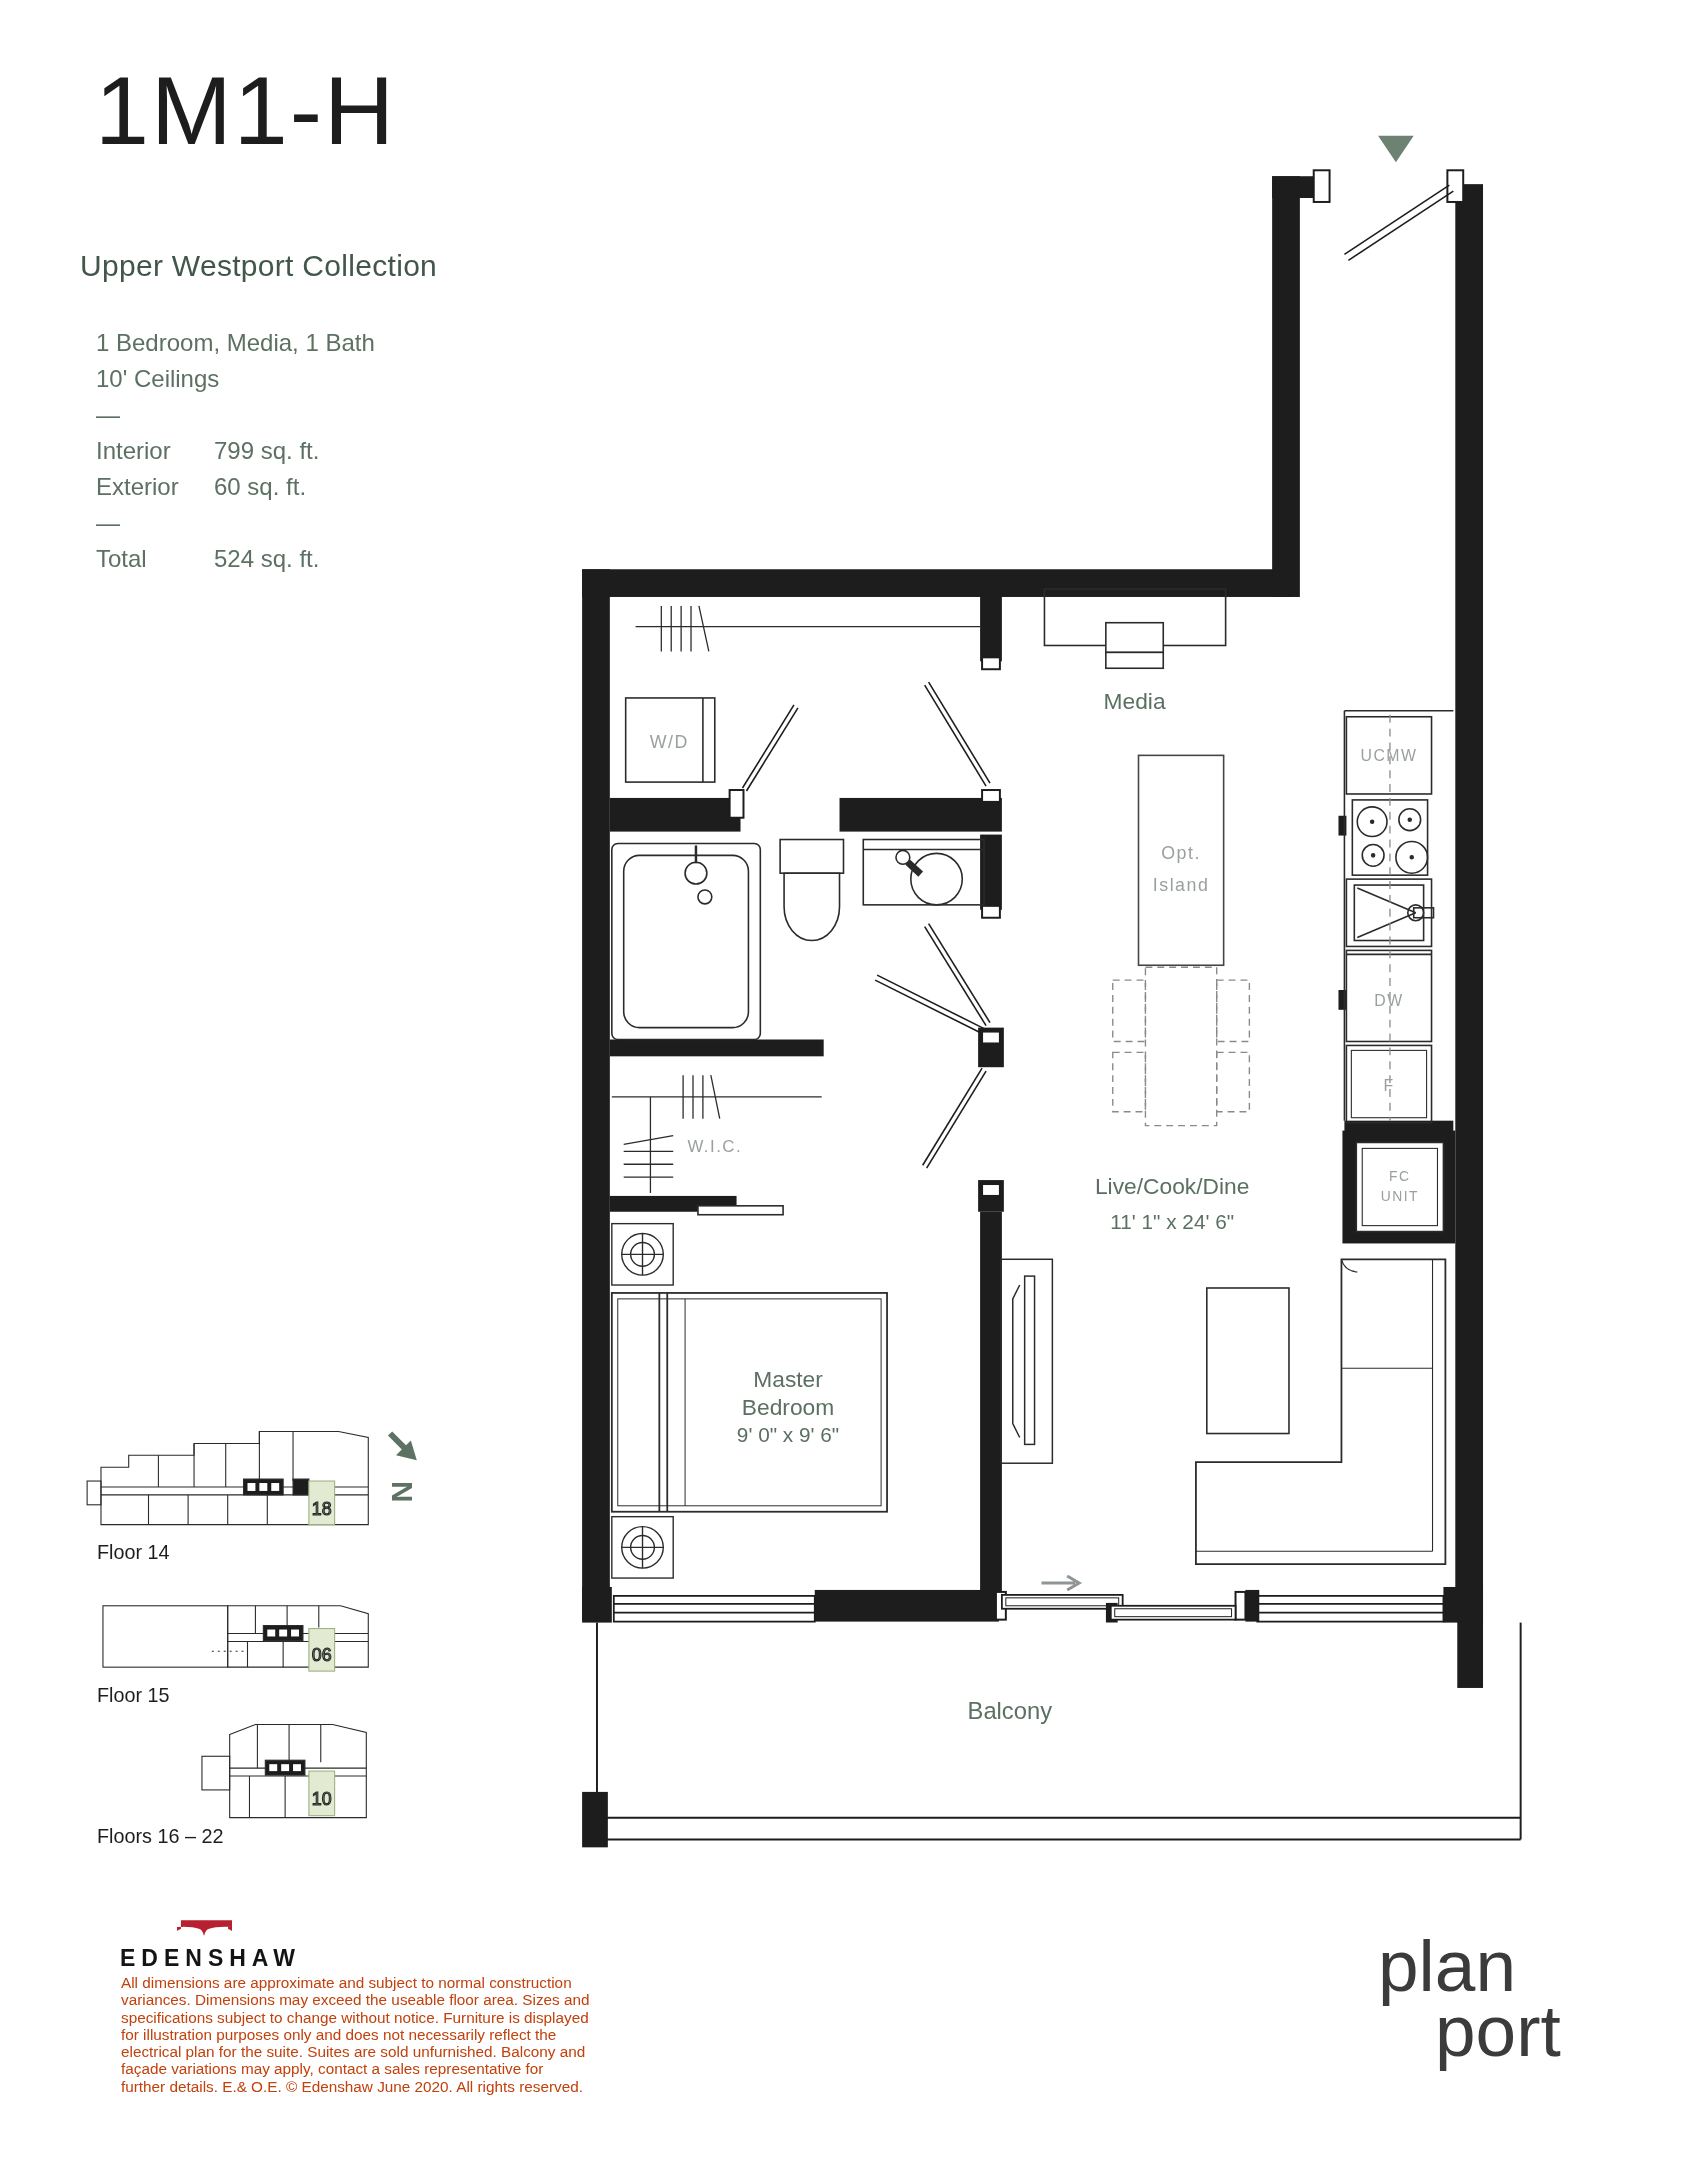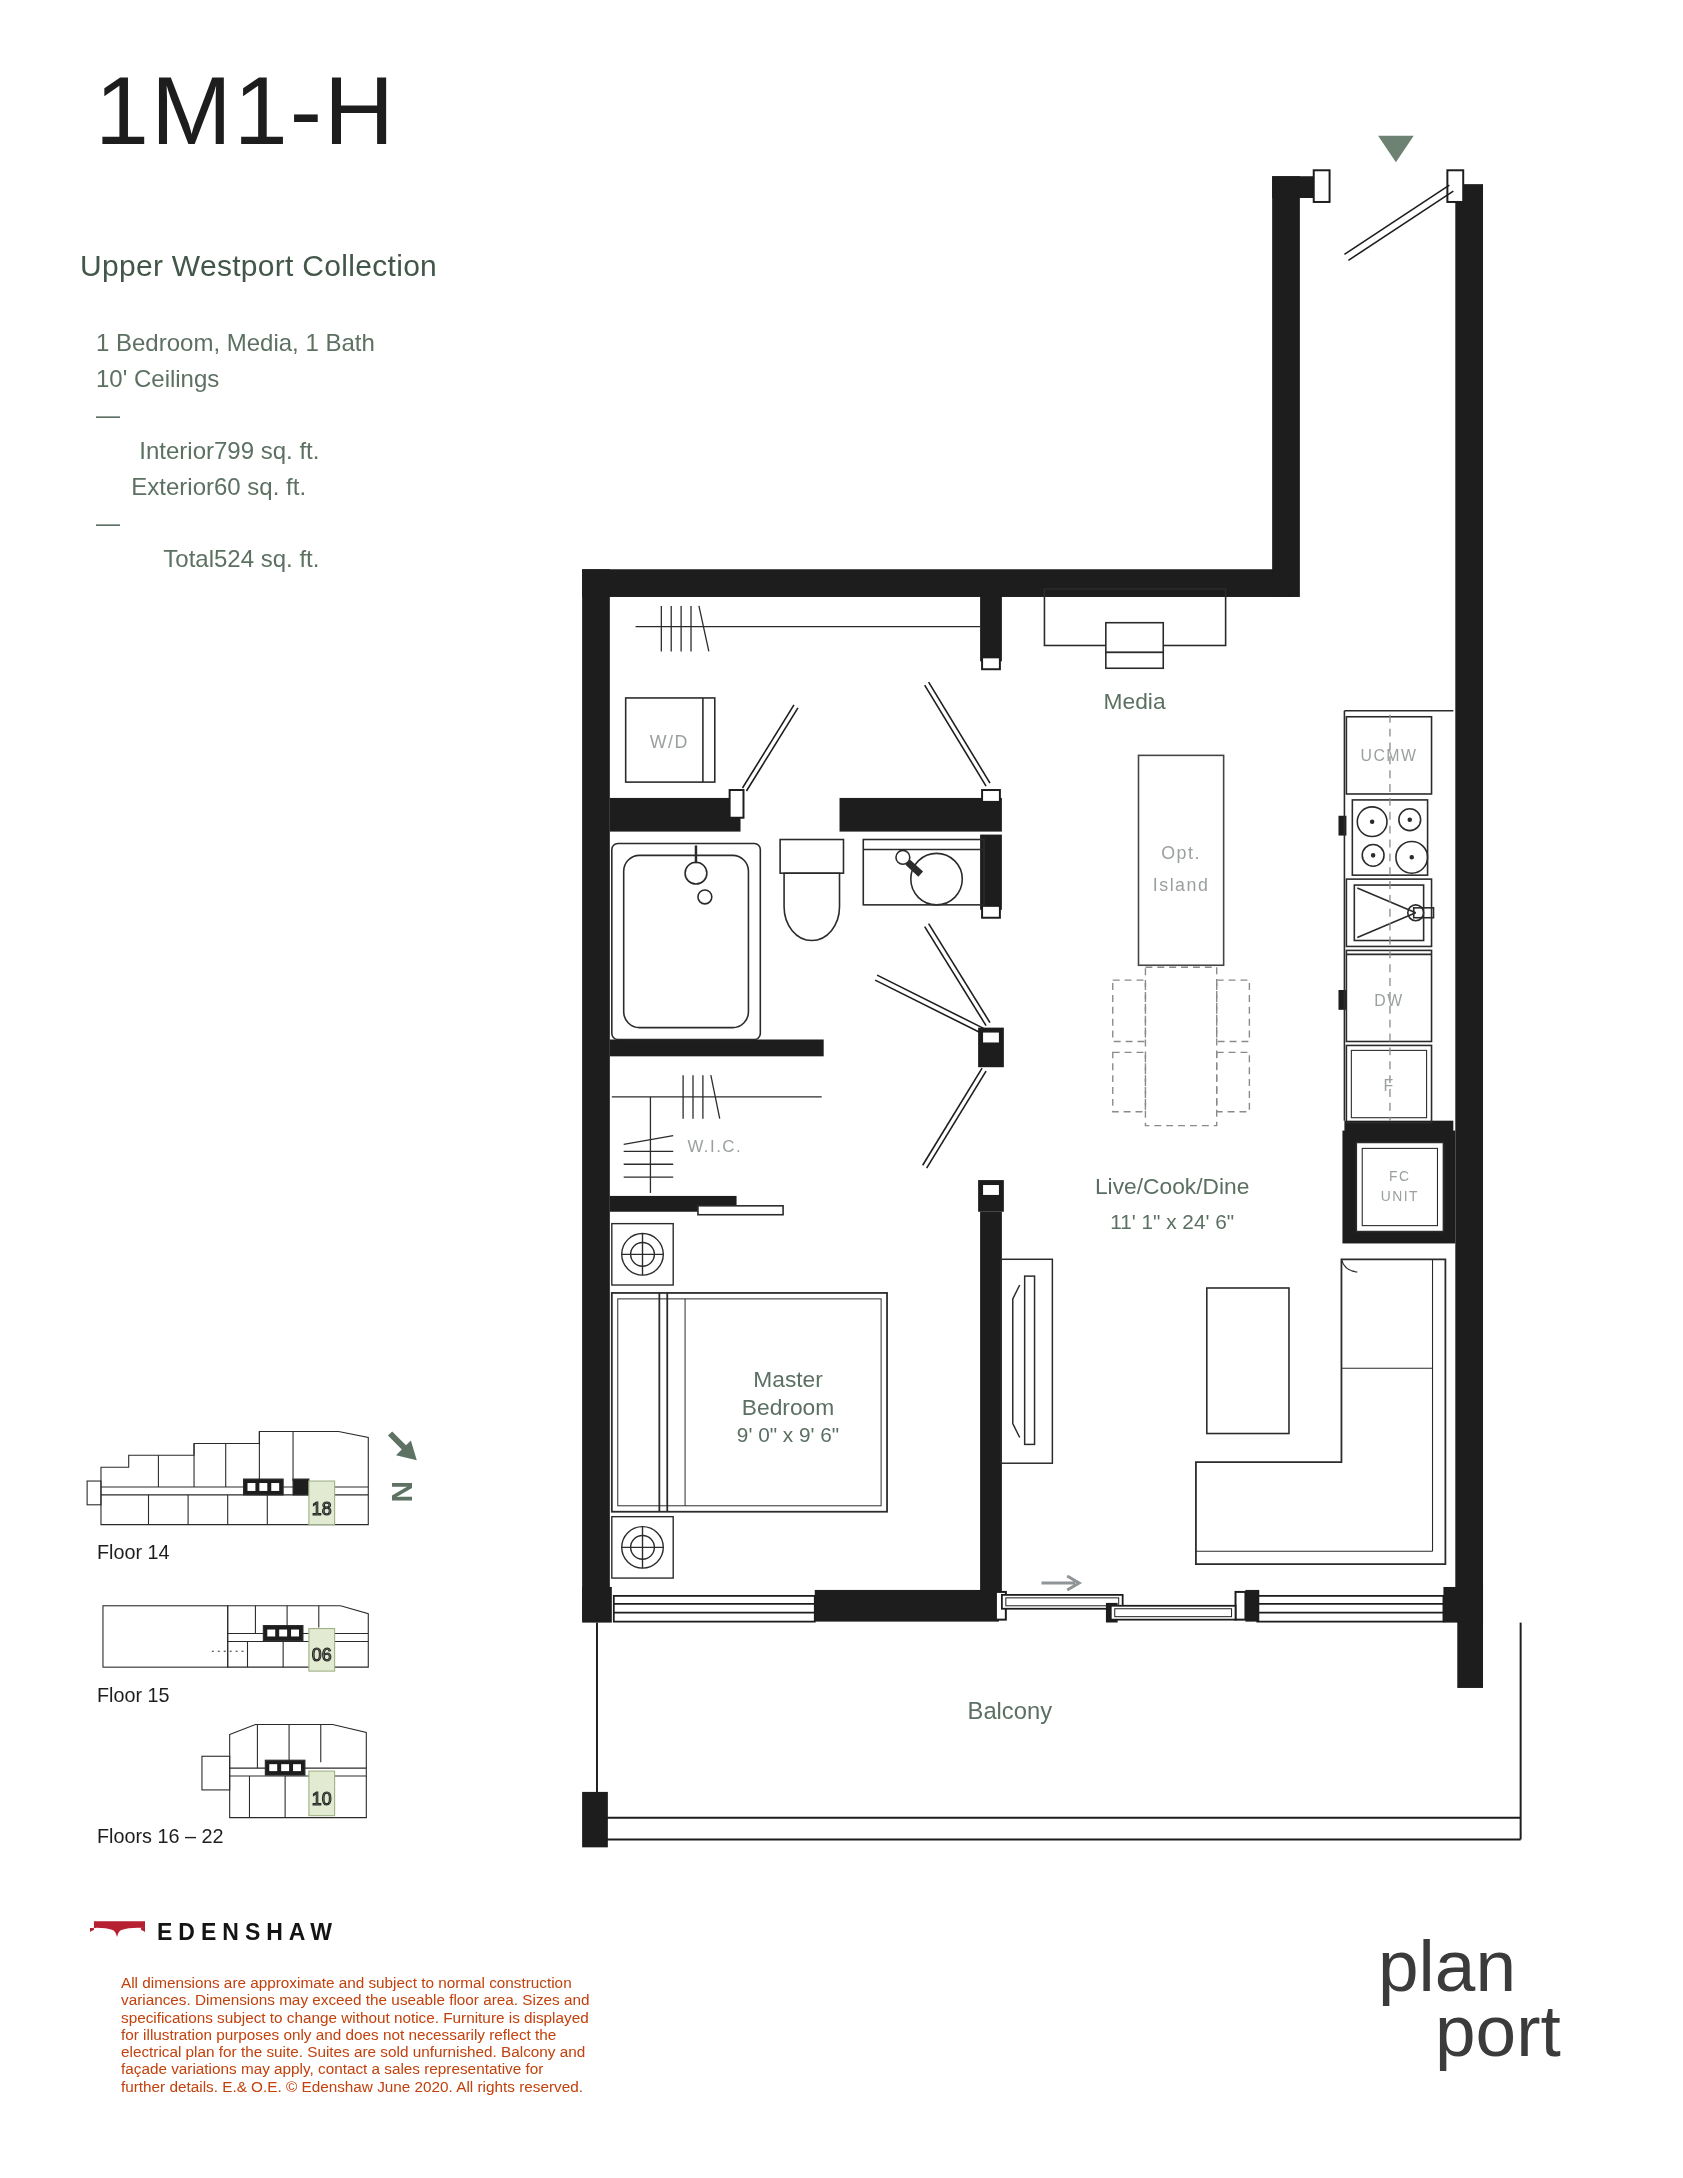--- a/index.html
+++ b/index.html
@@ -17,35 +17,35 @@
     font-weight:500; letter-spacing:2px; color:#1d1d1d;
   }
   .collection {
     left:80px; top:249px; font-size:30px; font-weight:500;
     letter-spacing:0.3px; color:#42564a;
   }
   .specs {
     left:96px; top:325px; font-size:24px; color:#5d7163;
     line-height:36px; font-weight:400;
   }
-  .specs .row { display:flex;text-align:right; }
+  .specs .row { display:flex; }
   .specs .lbl { width:118px; }
   .specs .dash { color:#5d7163; }
 
   
   svg.plansvg { left:0; top:0; }
   svg text { font-family:"Liberation Sans", sans-serif; }
   .roomlabel { fill:#5b7062; font-size:23px; }
   .dimlabel  { fill:#5b7062; font-size:21px; }
   .fixlabel  { fill:#9aa09e; letter-spacing:1.5px; }
   .floorlabel{ fill:#1d1d1d; font-size:20px; }
   .unitnum   { fill:#87997e; font-size:18px; }
 
   
-  .edenshaw { left:90px; top:1919px; display:flex; align-items:center; }
+  .edenshaw { left:108px; top:1919px; display:flex; align-items:center;flex-direction:column; }
   .edenshaw .brand {
     margin-left:12px; font-size:23px; font-weight:bold;
     letter-spacing:6px; color:#141414;
   }
   .legal {
     left:96px; top:1974px; width:469px;
     font-size:15.3px; line-height:17.3px; color:#c2410c;margin-left:25px;
   }
   .westport {
     left:1378px; top:1933px; color:#3b3b3b; font-weight:500;

